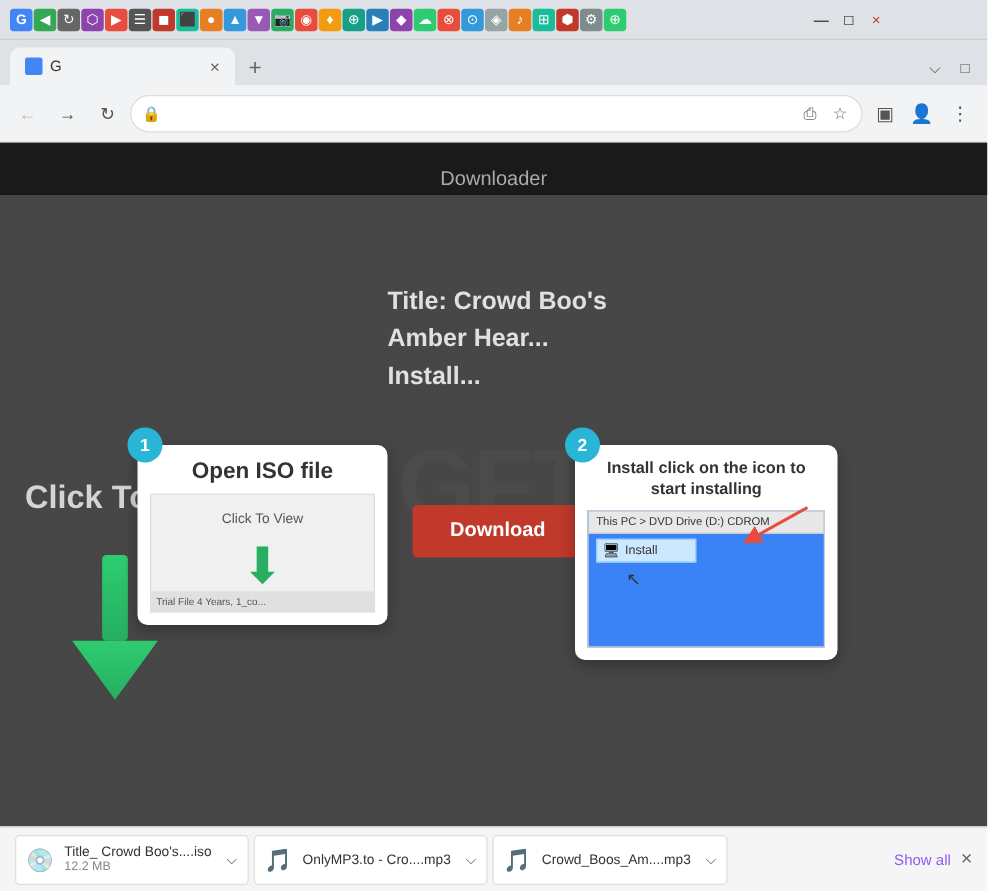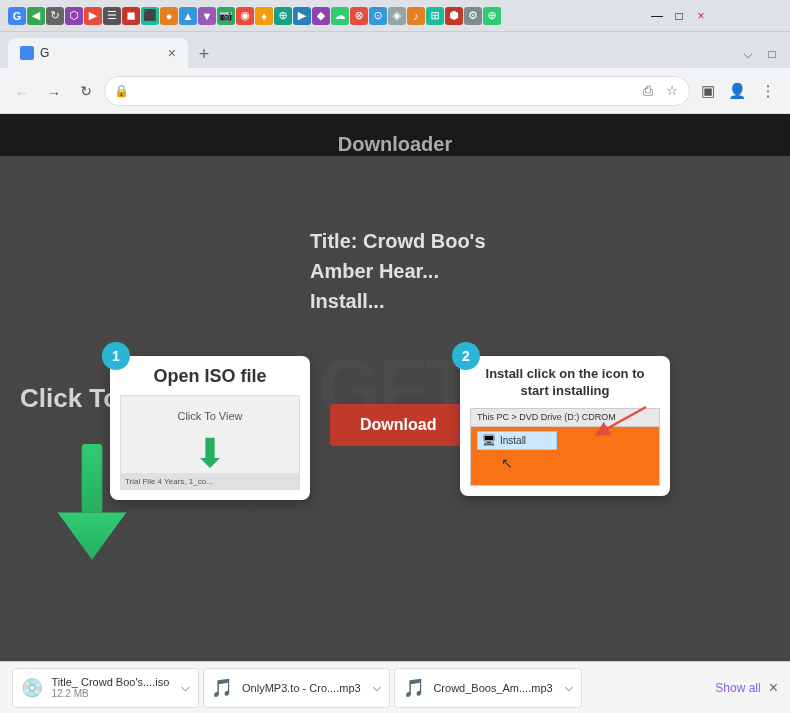--- a/index.html
+++ b/index.html
@@ -145,22 +145,22 @@
       position: absolute;
       top: 0; left: 0; right: 0;
       height: 42px;
       background: #1a1a1a;
       display: flex;
       align-items: center;
       justify-content: center;
     }
     .page-header-title {
       color: #aaa;
-      font-size: 20px;
-      font-weight: 700;
+      font-size: 16px;
+      font-weight: 400;
       margin-top: 18px;
     }
 
     
     .click-to-view-left {
       position: absolute;
       left: 20px;
       top: 48%;
       transform: translateY(-50%);
       color: #d4d4d4;
@@ -277,22 +277,22 @@
     .step2-title {
       text-align: center;
       font-size: 13px;
       font-weight: bold;
       color: #333;
       margin-bottom: 8px;
       line-height: 1.3;
     }
     .step2-explorer {
       width: 190px;
-      height: 78px;
-      background: #f97316;
+      height: 110px;
+      background: #3b82f6;
       border: 1px solid #ccc;
       position: relative;
     }
     .explorer-title-bar {
       background: #e8e8e8;
       height: 18px;
       display: flex;
       align-items: center;
       padding: 0 6px;
       font-size: 9px;

